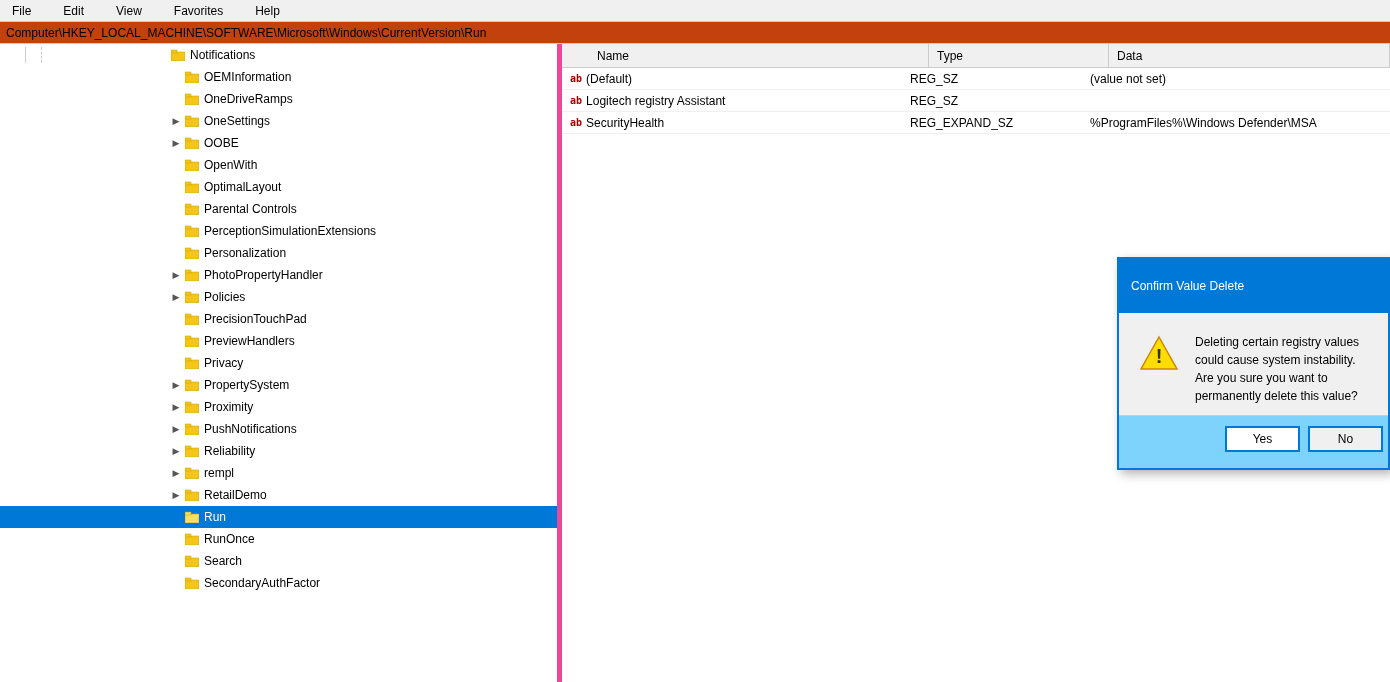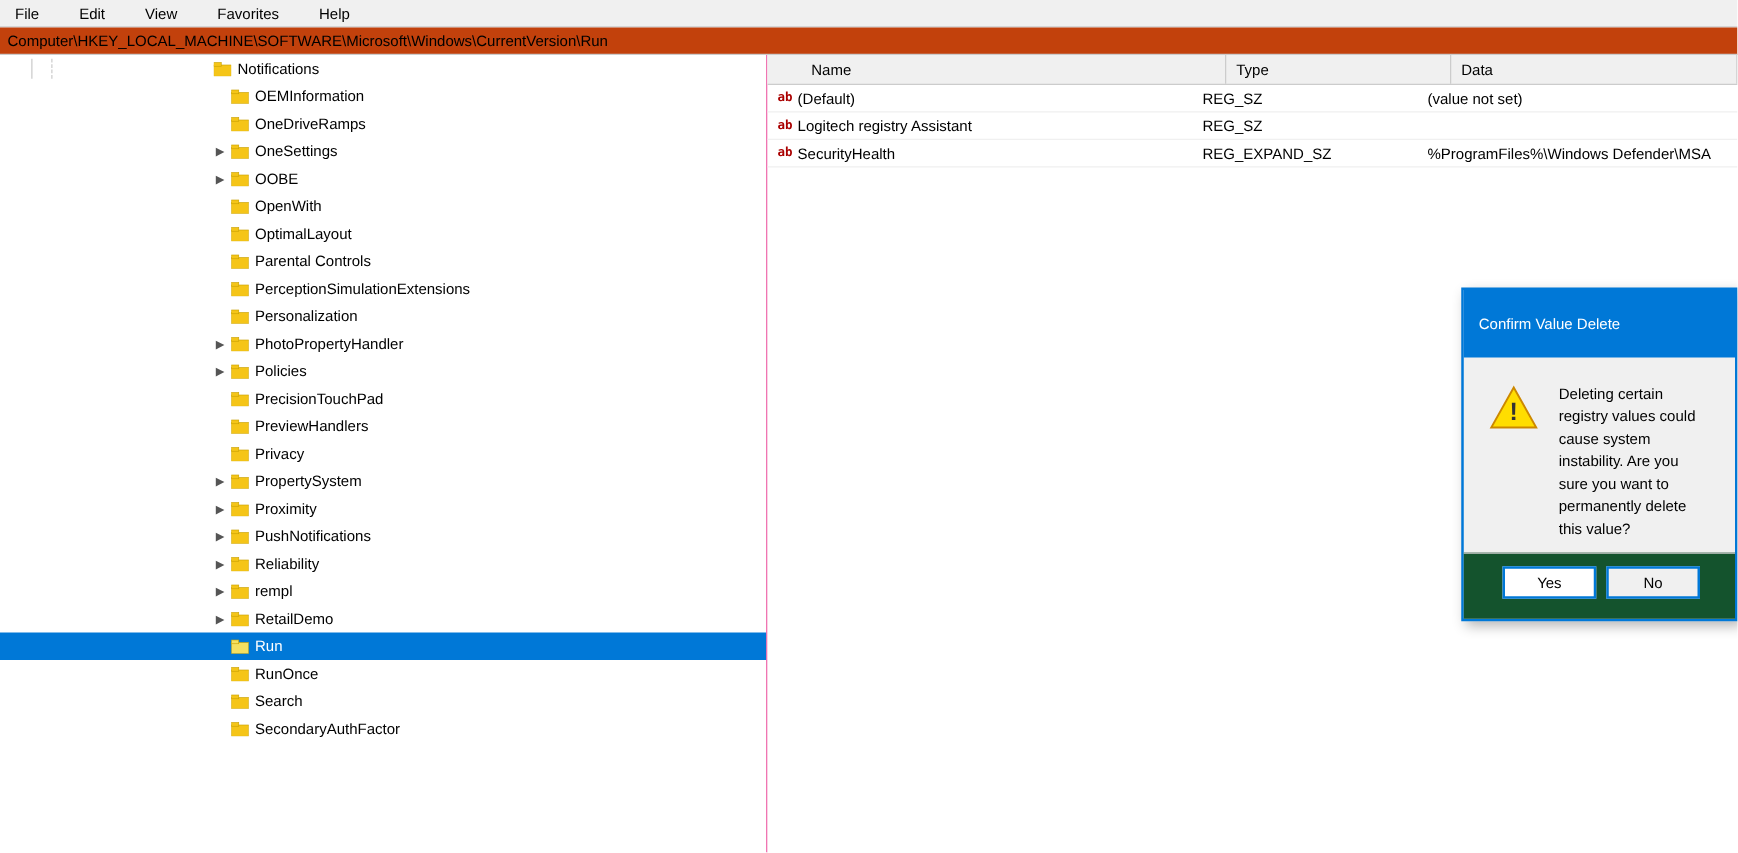--- a/index.html
+++ b/index.html
@@ -41,22 +41,22 @@
 
     
     .main-layout {
       display: flex;
       height: calc(682px - 44px);
       position: relative;
     }
 
     
     .tree-panel {
-      width: 614px;
-      border-right: 1px solid #ec4899;
+      width: 562px;
+      border-right: 5px solid #ec4899;
       overflow-y: auto;
       overflow-x: hidden;
       background: #fff;
       position: relative;
     }
 
     .tree-scrollbar-area {
       position: relative;
     }
 
@@ -210,22 +210,22 @@
     .dialog-text {
       font-size: 12px;
       line-height: 1.5;
       flex: 1;
     }
 
     .dialog-buttons {
       display: flex;
       justify-content: flex-end;
       gap: 8px;
-      padding: 10px 28px 16px 16px;
-      background: #14532d;
+      padding: 10px 5px 16px 16px;
+      background: #7dd3fc;
       border-top: 1px solid #ccc;
     }
 
     .dialog-btn {
       min-width: 75px;
       height: 26px;
       padding: 0 16px;
       font-size: 12px;
       background: #f0f0f0;
       border: 2px solid #0078d7;

